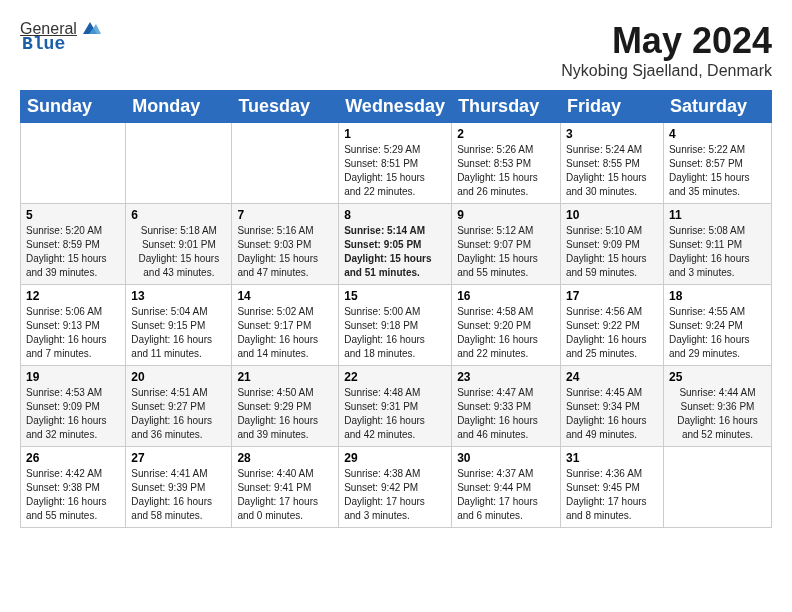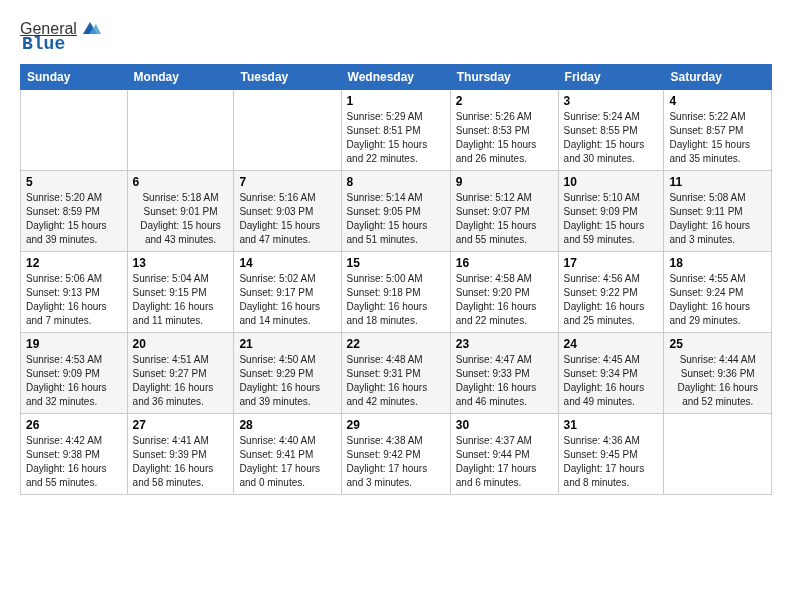--- a/index.html
+++ b/index.html
@@ -38,21 +38,21 @@
     .calendar {
       width: 100%;
       border-collapse: collapse;
       font-size: 10.5px;
     }
     .calendar thead tr th {
       background: #2b6cbf;
       color: #fff;
       text-align: left;
       padding: 5px 6px;
-      font-size: 12px;
+      font-size: 18px;
       border: 1px solid #2b6cbf;
     }
     .calendar tbody tr td {
       border: 1px solid #ccc;
       vertical-align: top;
       padding: 4px 5px;
       width: 113px;
       min-height: 80px;
       background: #fff;
     }
@@ -81,20 +81,24 @@
   <div class="logo">
     <div style="display:flex;align-items:center;">
       <span class="logo-general">General</span>
       <svg width="22" height="18" viewBox="0 0 22 18" style="margin-left:2px;">
         <polygon points="4,14 11,2 18,14" fill="#1a5fa8"></polygon>
         <polygon points="10,14 17,4 22,14" fill="#4a9fd4" opacity="0.85"></polygon>
       </svg>
     </div>
     <span class="logo-blue" style="color:#1a5fa8;font-weight:bold;font-size:18px;margin-top:-4px;margin-left:2px;">Blue</span>
   </div>
+  <div class="title-block">
+    <div class="month-title">May 2024</div>
+    <div class="location">Nykobing Sjaelland, Denmark</div>
+  </div>
 </div>
 
 <table class="calendar">
   <thead>
     <tr>
     <th>Sunday</th>
         <th>Monday</th>
         <th>Tuesday</th>
         <th>Wednesday</th>
         <th>Thursday</th>
@@ -153,21 +157,21 @@
         </td>
         <td>
           <span class="day-num">7</span>
           <div class="day-info" style="white-space: pre-line;">Sunrise: 5:16 AM
 Sunset: 9:03 PM
 Daylight: 15 hours
 and 47 minutes.</div>
         </td>
         <td>
           <span class="day-num">8</span>
-          <div class="day-info" style="white-space: pre-line;">Sunrise: 5:14 AM
+          <div class="day-info" style="white-space: pre-line; font-weight: bold;">Sunrise: 5:14 AM
 Sunset: 9:05 PM
 Daylight: 15 hours
 and 51 minutes.</div>
         </td>
         <td>
           <span class="day-num">9</span>
           <div class="day-info" style="white-space: pre-line;">Sunrise: 5:12 AM
 Sunset: 9:07 PM
 Daylight: 15 hours
 and 55 minutes.</div>

